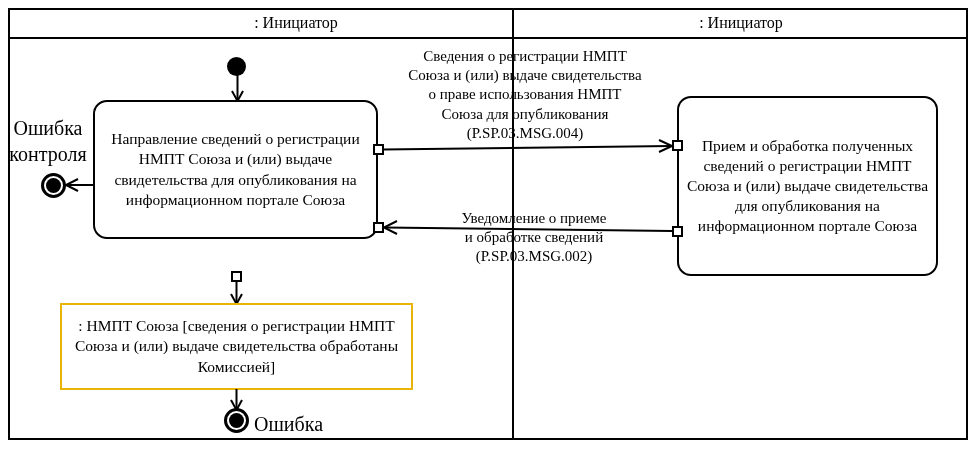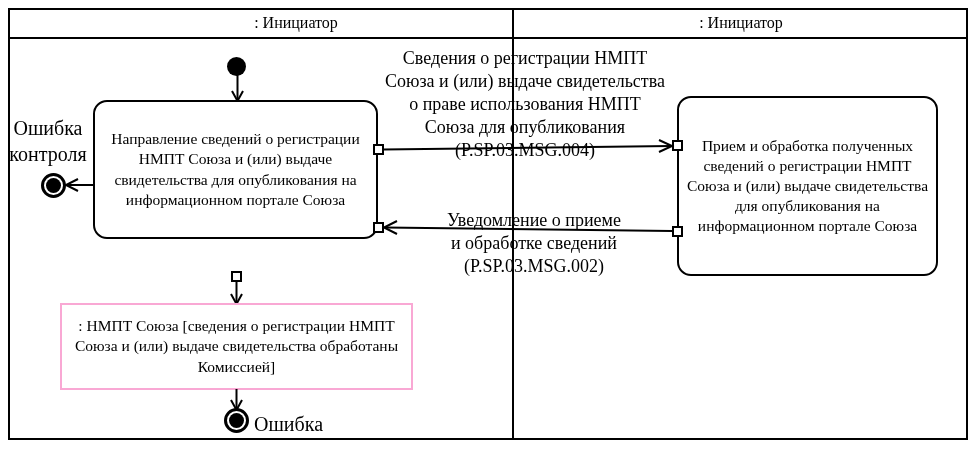--- a/index.html
+++ b/index.html
@@ -71,21 +71,21 @@
 
   #activity-send {
     left: 93px; top: 100px; width: 285px; height: 139px;
   }
   #activity-receive {
     left: 677px; top: 96px; width: 261px; height: 180px;
   }
 
   
   .object-node {
-    border: 2px solid #f9a8d4;
+    border: 2px solid #eab308;
     background: #ffffff;
     box-sizing: border-box;
     display: flex;
     align-items: center;
     justify-content: center;
     text-align: center;
     font-size: 15.5px;
     line-height: 1.30;
   }
   #object-nmpt {
@@ -120,21 +120,21 @@
   .port {
     width: 11px; height: 11px;
     border: 2px solid #000;
     background: #fff;
     box-sizing: border-box;
   }
 
   
   .edge-label {
     text-align: center;
-    font-size: 18px;
+    font-size: 15px;
     line-height: 1.28;
     white-space: pre-line;
     background: transparent;
   }
   .node-label {
     font-size: 20px;
     line-height: 1.28;
     text-align: center;
     white-space: pre-line;
   }

